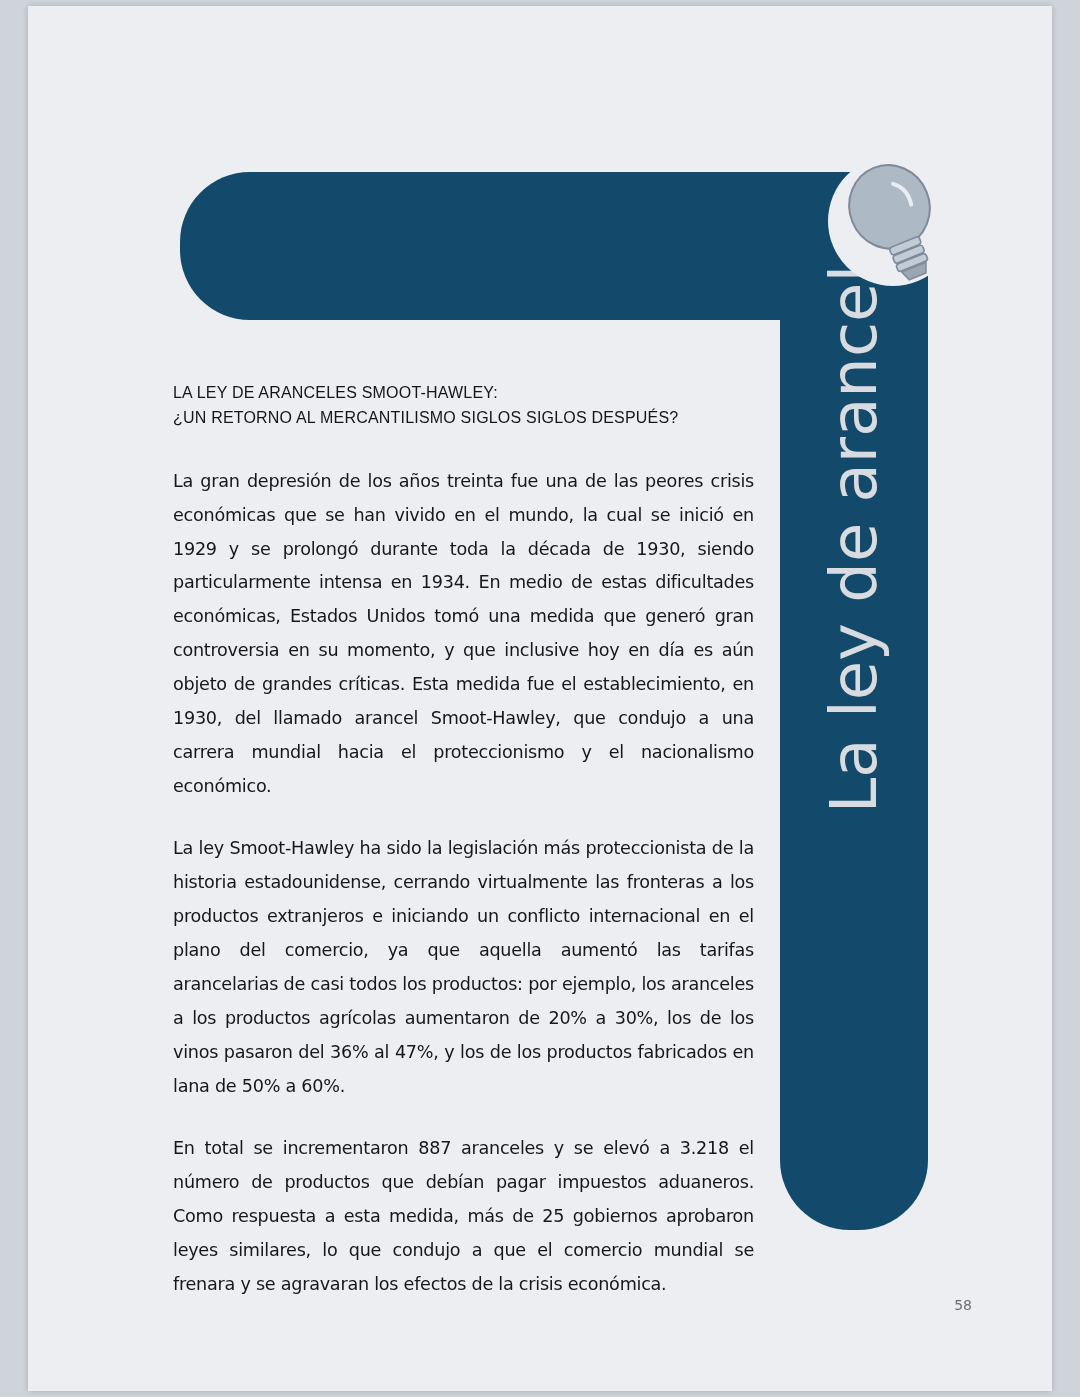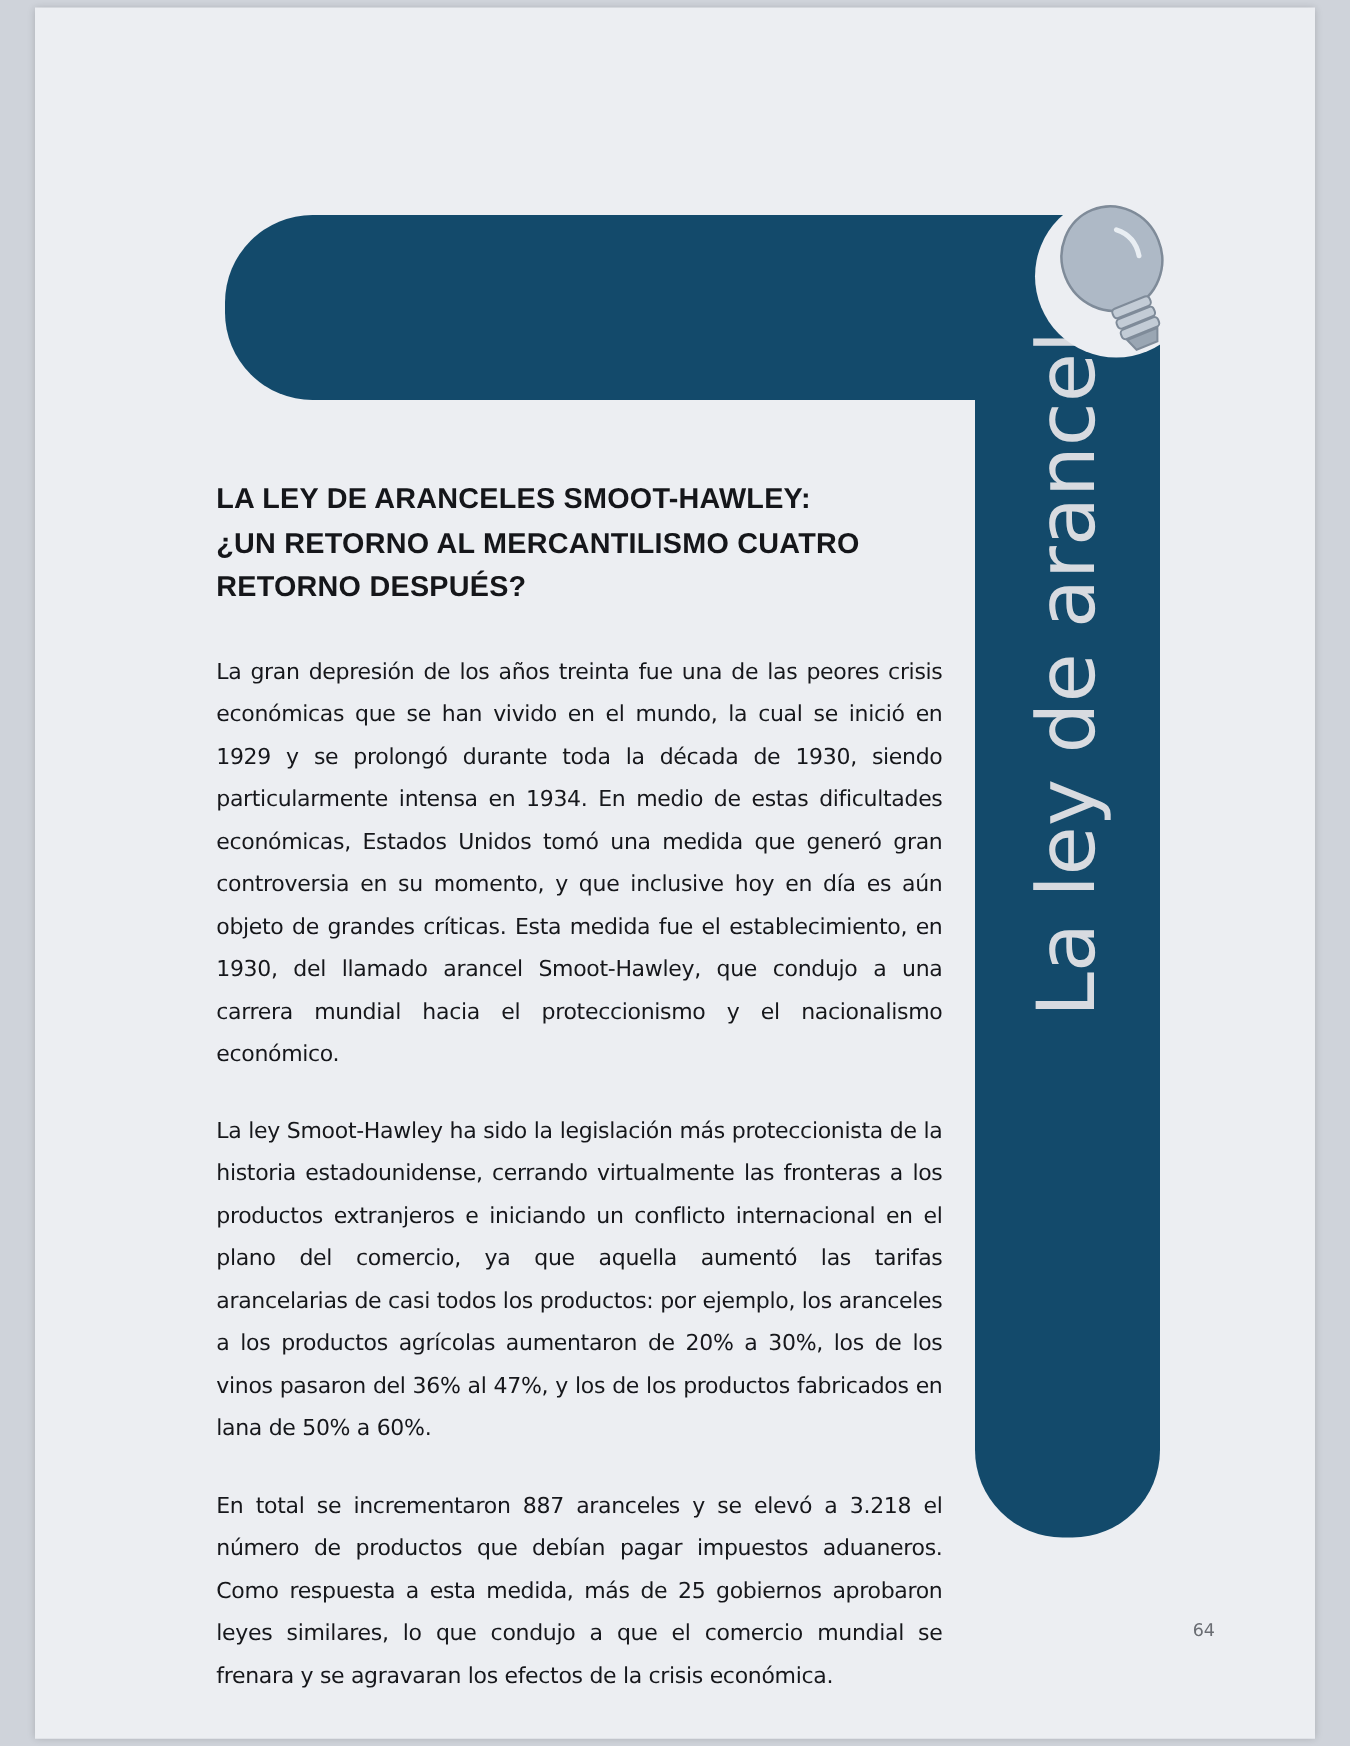--- a/index.html
+++ b/index.html
@@ -91,22 +91,22 @@
 
   
   .article {
     position: absolute;
     left: 145px;
     top: 375px;
     width: 594px;
   }
   .heading {
     color: #15161a;
-    font-size: 23px;
-    font-weight: bold;
+    font-size: 16px;
+    font-weight: normal;
     line-height: 1.55;
     letter-spacing: 0.2px;
     margin: 0 0 34px 0;
   }
   .heading .l2 {
     display: block;
   }
   p.body-par {
     color: #16171b;
     font-size: 17.6px;
@@ -149,23 +149,23 @@
         <rect x="44" y="97" width="32" height="8" rx="3" fill="#c3ccd6" stroke="#7f8b99" stroke-width="1.6"></rect>
         <rect x="44" y="106" width="32" height="8" rx="3" fill="#c3ccd6" stroke="#7f8b99" stroke-width="1.6"></rect>
         <path d="M47 115 h26 l-4 10 h-18 z" fill="#9aa6b3" stroke="#7f8b99" stroke-width="1.6"></path>
       </g>
     </svg>
   </div>
 
   <div class="article">
     <div class="heading">
       <span>LA LEY DE ARANCELES SMOOT-HAWLEY:</span>
-      <span class="l2">¿UN RETORNO AL MERCANTILISMO CUATRO RETORNO DESPUÉS?</span>
+      <span class="l2">¿UN RETORNO AL MERCANTILISMO SIGLOS SIGLOS DESPUÉS?</span>
     </div>
 
     <p class="body-par">La gran depresión de los años treinta fue una de las peores crisis económicas que se han vivido en el mundo, la cual se inició en 1929 y se prolongó durante toda la década de 1930, siendo particularmente intensa en 1934. En medio de estas dificultades económicas, Estados Unidos tomó una medida que generó gran controversia en su momento, y que inclusive hoy en día es aún objeto de grandes críticas. Esta medida fue el establecimiento, en 1930, del llamado arancel Smoot-Hawley, que condujo a una carrera mundial hacia el proteccionismo y el nacionalismo económico.</p>
     <p class="body-par">La ley Smoot-Hawley ha sido la legislación más proteccionista de la historia estadounidense, cerrando virtualmente las fronteras a los productos extranjeros e iniciando un conflicto internacional en el plano del comercio, ya que aquella aumentó las tarifas arancelarias de casi todos los productos: por ejemplo, los aranceles a los productos agrícolas aumentaron de 20% a 30%, los de los vinos pasaron del 36% al 47%, y los de los productos fabricados en lana de 50% a 60%.</p>
     <p class="body-par">En total se incrementaron 887 aranceles y se elevó a 3.218 el número de productos que debían pagar impuestos aduaneros. Como respuesta a esta medida, más de 25 gobiernos aprobaron leyes similares, lo que condujo a que el comercio mundial se frenara y se agravaran los efectos de la crisis económica.</p>
   </div>
 
-  <div class="page-number">64</div>
+  <div class="page-number">58</div>
 
 </div>
 
 </body></html>

